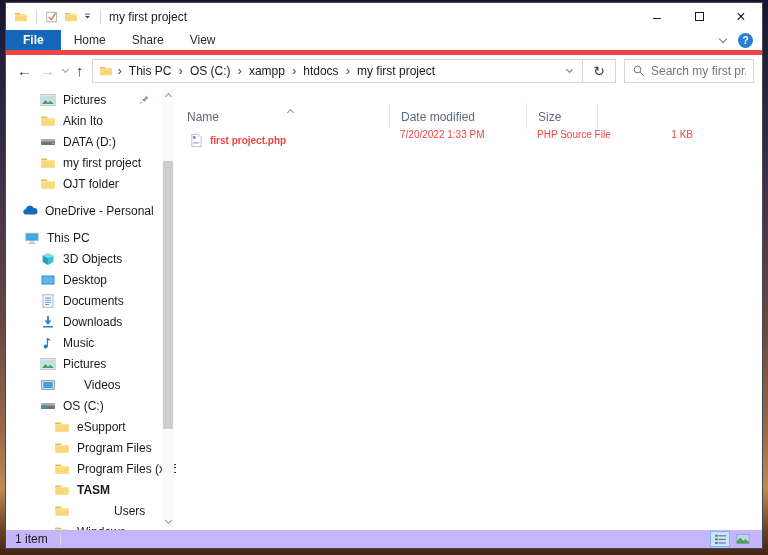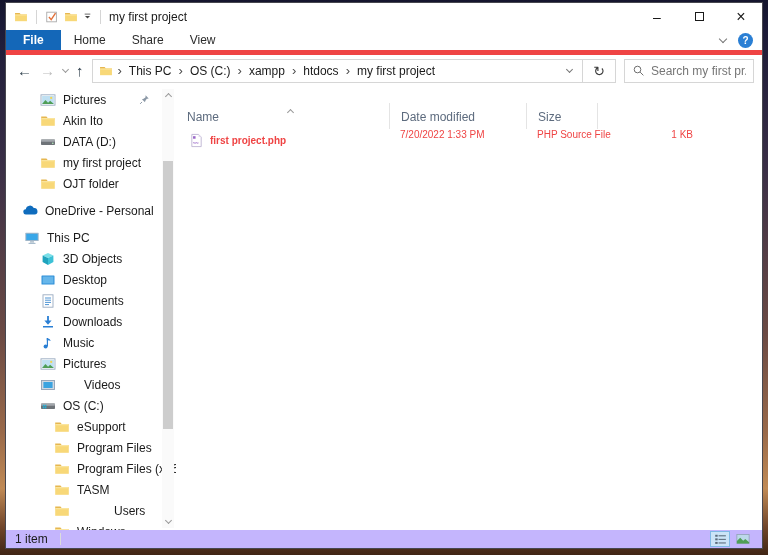--- a/index.html
+++ b/index.html
@@ -376,21 +376,21 @@
             <div class="side-item" style="padding-left: 48px;">
               <span class="sicon">
                 <svg width="16" height="16" viewBox="0 0 16 16" xmlns="http://www.w3.org/2000/svg">
                   <path d="M1.2 3.4h5.2l1.5 1.8h6.9v1H1.2z" fill="#e6b750"></path>
                   <path d="M1.2 5.2h13.6v7.6H1.2z" fill="#f8d878"></path>
                   <path d="M1.2 5.2h13.6v1H1.2z" fill="#fce9a8"></path>
                 </svg>
               </span>
               <span>Program Files (x86)</span>
             </div>
-            <div class="side-item" style="padding-left: 48px;">
+            <div class="side-item" style="padding-left: 48px; font-weight: bold;">
               <span class="sicon">
                 <svg width="16" height="16" viewBox="0 0 16 16" xmlns="http://www.w3.org/2000/svg">
                   <path d="M1.2 3.4h5.2l1.5 1.8h6.9v1H1.2z" fill="#e6b750"></path>
                   <path d="M1.2 5.2h13.6v7.6H1.2z" fill="#f8d878"></path>
                   <path d="M1.2 5.2h13.6v1H1.2z" fill="#fce9a8"></path>
                 </svg>
               </span>
               <span>TASM</span>
             </div>
             <div class="side-item" style="padding-left: 48px; gap: 44px;">

